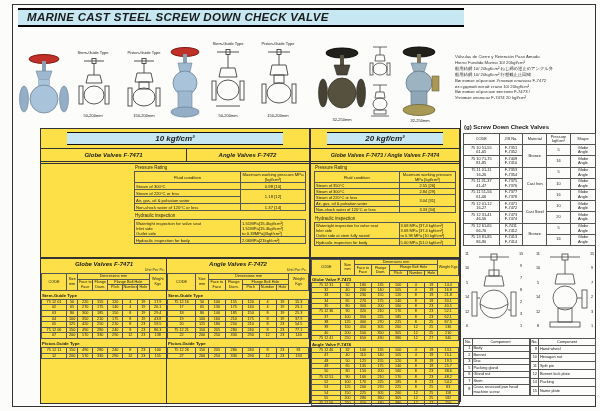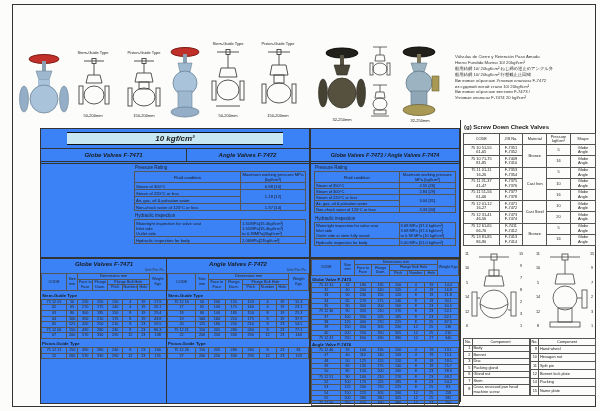--- a/index.html
+++ b/index.html
@@ -9,21 +9,21 @@
   .pre{white-space:pre-line;}
   
   .titlebar{left:18px;top:8px;width:437px;height:15px;background:#c7e8f2;border-top:2px solid #000;border-bottom:2px solid #000;
             font-size:11.5px;font-weight:bold;font-style:italic;line-height:15px;padding-left:9px;letter-spacing:.3px;}
   .subtitle{left:18px;top:29px;font-size:8px;font-weight:bold;font-style:italic;}
   
   .figlbl{font-size:4px;text-align:center;color:#222;}
   .figrange{font-size:4px;text-align:center;color:#222;}
   .intl{left:455px;top:54px;width:141px;font-size:4.3px;line-height:5.9px;color:#333;}
   
-  .panel{border:1px solid #333;background:#3b82f6;}
+  .panel{border:1px solid #333;background:#fde047;}
   .cyanbar{background:#c7e8f2;border-top:1px solid #111;border-bottom:1px solid #111;font-size:8px;font-weight:bold;font-style:italic;text-align:center;line-height:11px;height:11px;}
   .subhead{border-top:1px solid #333;border-bottom:3px double #333;height:12px;}
   .subhead .cell{font-size:6px;font-weight:bold;font-style:italic;text-align:center;line-height:12px;}
   .minilbl{font-size:4.5px;color:#222;}
   table{border-collapse:collapse;}
   .pr{table-layout:fixed;font-size:4.2px;line-height:5px;text-align:center;width:100%;}
   .pr th,.pr td{border:0.6px solid #555;padding:0 1px;font-weight:normal;overflow:hidden;}
   .pr .l{text-align:left;}
   
   .dim{width:100%;table-layout:fixed;font-size:3.8px;line-height:4.6px;text-align:center;color:#222;}
@@ -48,20 +48,21 @@
   svg{display:block;}
 </style>
 </head>
 <body>
 
 <div class="page">
   <div class="abs frame"></div>
 
   <div class="abs wm" style="left:235px;top:200px;">B2B TR</div>
 
+  <div class="abs titlebar">MARINE  CAST STEEL  SCREW DOWN CHECK VALVE</div>
 
   <div class="abs" style="left:18px;top:52px;">
     <svg width="52" height="68" viewBox="0 0 52 68">
       <ellipse cx="26" cy="7" rx="15" ry="4.5" fill="#c03028" stroke="#7e1d18" stroke-width="1"></ellipse>
       <rect x="24" y="9" width="4" height="11" fill="#8aa1b4"></rect>
       <polygon points="18,19 34,19 31,28 21,28" fill="#9db8cf" stroke="#6e879c" stroke-width="0.6"></polygon>
       <rect x="20" y="28" width="12" height="8" fill="#a9c3da"></rect>
       <ellipse cx="26" cy="47" rx="14" ry="14" fill="#a9c3da" stroke="#6c8499" stroke-width="0.8"></ellipse>
       <ellipse cx="6" cy="47" rx="4.5" ry="13" fill="#93aec6" stroke="#6c8499" stroke-width="0.6"></ellipse>
       <ellipse cx="46" cy="47" rx="4.5" ry="13" fill="#93aec6" stroke="#6c8499" stroke-width="0.6"></ellipse>
@@ -247,20 +248,21 @@
           </tr>
       <tr style="height:7px;">
             <td class="l">Hydraulic inspection for body</td>
             <td class="l">2.06MPa[21kgf/cm²]</td>
           </tr>
     </tbody>
       </table>
   </div>
 
   <div class="abs panel" style="left:310px;top:128px;width:148px;height:128px;">
+    <div class="abs cyanbar" style="left:16px;top:3px;width:116px;">20 kgf/cm²</div>
     <div class="abs subhead" style="left:0;top:19px;width:148px;">
       <div class="cell" style="font-size:5.4px;">Globe Valves F-7473 / Angle Valves F-7474</div>
     </div>
     <div class="abs minilbl" style="left:4px;top:36px;">Pressure Rating</div>
     <table class="pr abs" style="left:3px;top:42px;width:142px;font-size:4px;">
       <colgroup>
           <col style="width:60%">
           <col style="width:40%">
         </colgroup>
       <tbody>

